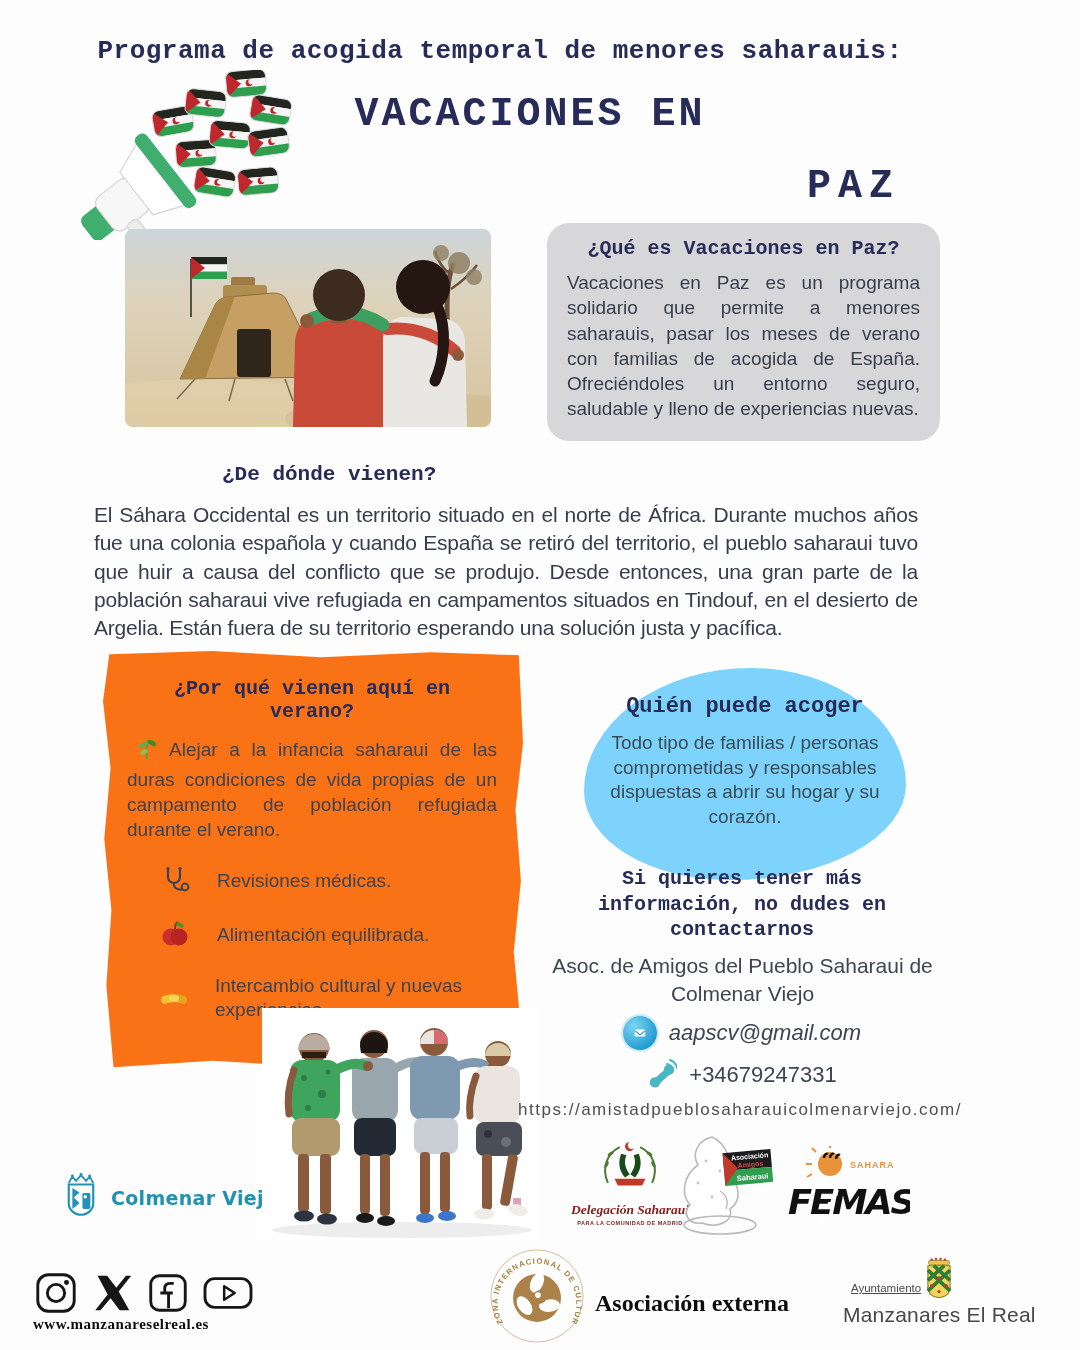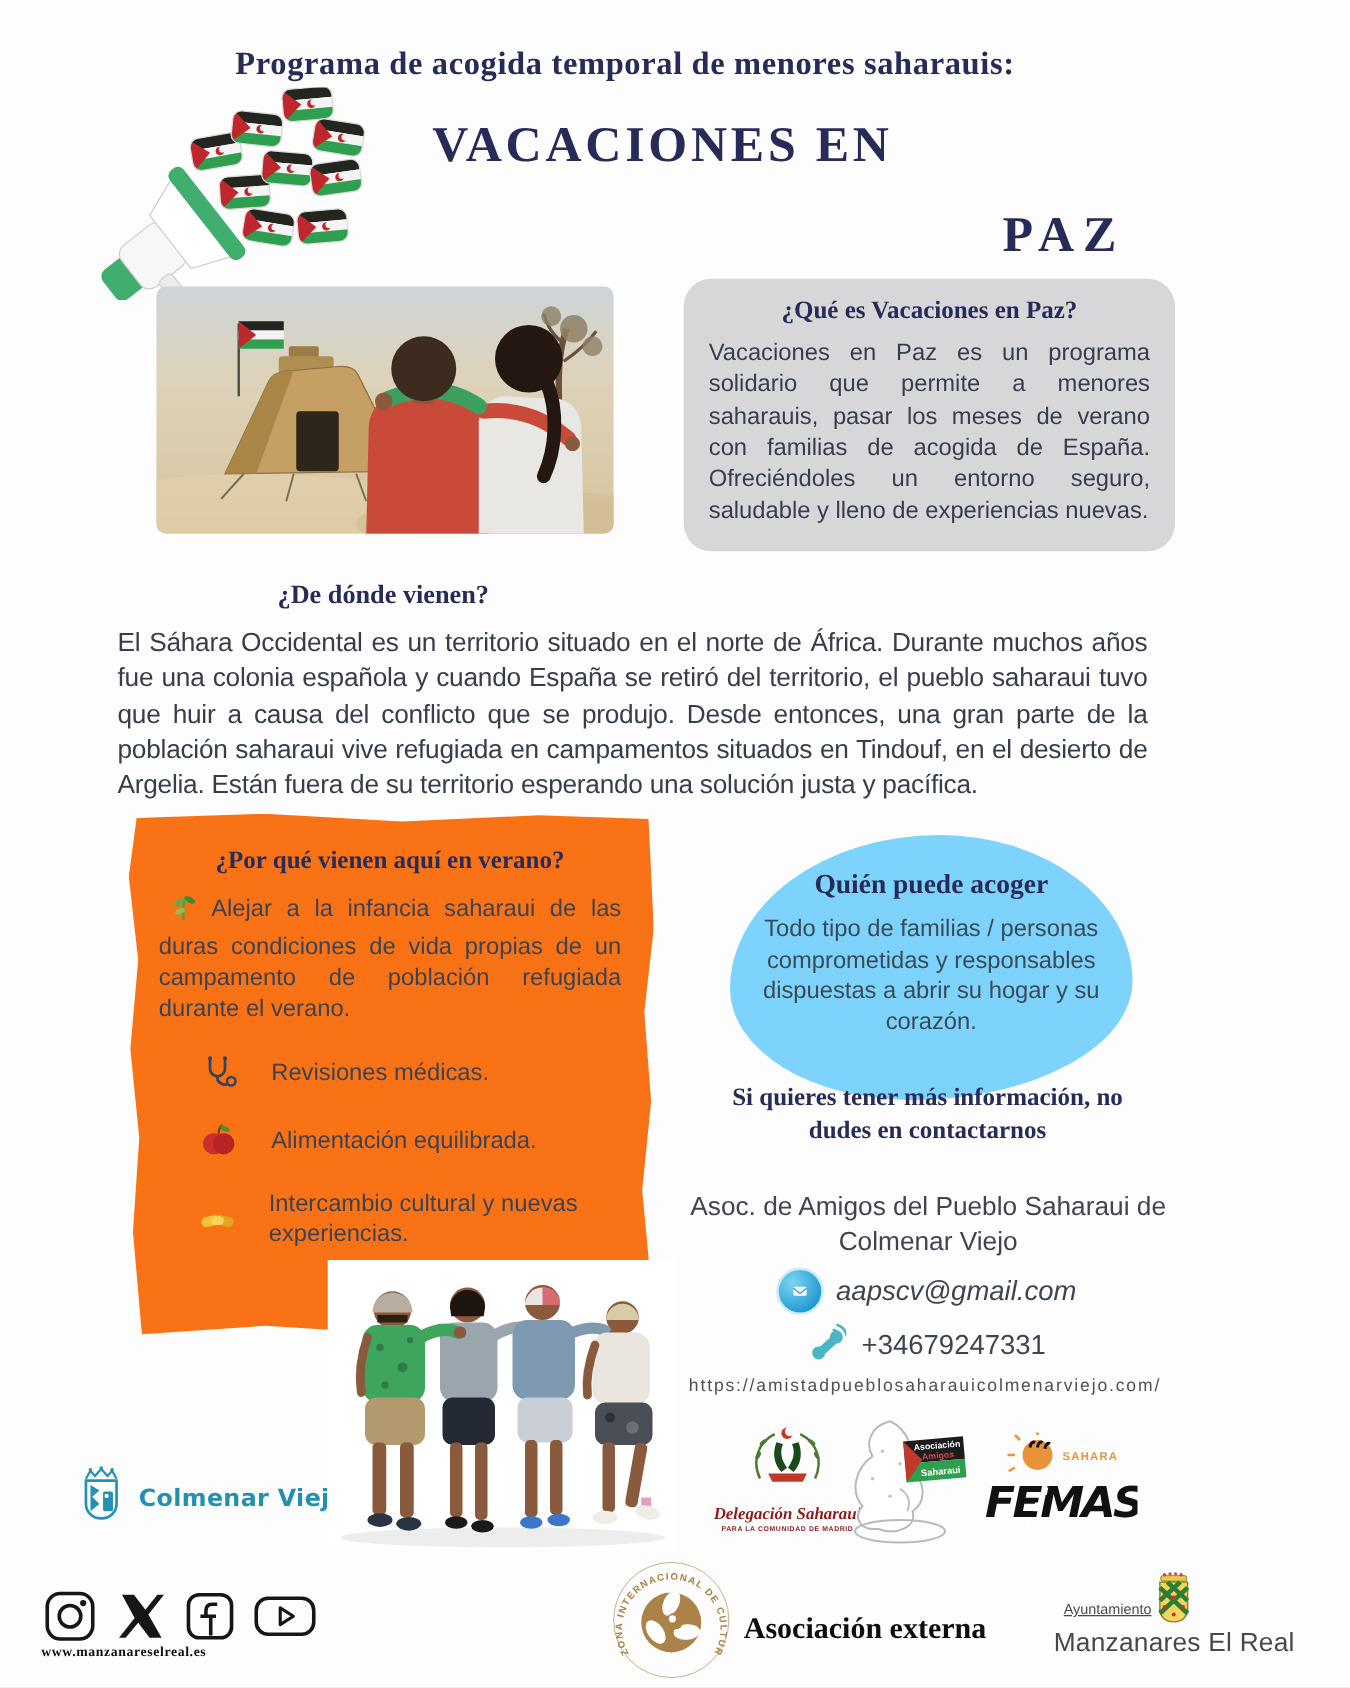--- a/index.html
+++ b/index.html
@@ -1,19 +1,19 @@
 <!DOCTYPE html>
 <html><head>
 <meta charset="utf-8">
 <style>
   html,body{margin:0;padding:0;background:#e9e9e9;}
   .poster{position:relative;width:1080px;height:1350px;background:#fdfdfd;overflow:hidden;
           font-family:"Liberation Sans",sans-serif;}
   .abs{position:absolute;}
-  .hd{font-family:Liberation Serif, serif;font-weight:bold;color:#272b58;}
+  .hd{font-family:Liberation Mono, monospace;font-weight:bold;color:#272b58;}
   .bd{font-family:"Liberation Sans",sans-serif;color:#383d4d;}
 
   .kicker{left:0;top:36px;width:1000px;text-align:center;font-size:26px;letter-spacing:.5px;}
   .title1{left:160px;top:92px;width:740px;text-align:center;font-size:40px;letter-spacing:3px;}
   .title2{left:160px;top:164px;width:740px;text-align:right;font-size:40px;letter-spacing:7px;}
 
   .megaphone{left:55px;top:70px;}
   .photo{left:125px;top:229px;}
 
   .graybox{left:547px;top:223px;width:393px;height:218px;background:#d7d7d9;border-radius:22px;
@@ -40,41 +40,41 @@
             border-radius:52% 48% 55% 45% / 58% 55% 45% 42%;box-sizing:border-box;padding:26px 20px 0 20px;}
   .hostblob h2{margin:0 0 12px 0;text-align:center;font-size:22px;}
   .hostblob p{margin:0;font-size:19px;line-height:1.3;text-align:center;color:#394b57;}
 
   .contact-h{left:567px;top:866px;width:350px;text-align:center;font-size:20px;line-height:1.28;}
   .contact-org{left:545px;top:952px;width:395px;text-align:center;font-size:21px;line-height:1.32;color:#3f4452;}
   .contact-row{left:567px;width:350px;display:flex;justify-content:center;align-items:center;gap:12px;}
   .row-email{top:1016px;font-style:italic;}
   .row-phone{top:1058px;}
   .contact-row .txt{font-size:22px;color:#3f4452;}
-  .contact-url{left:510px;top:1100px;width:460px;text-align:center;font-size:14px;letter-spacing:1.5px;
+  .contact-url{left:510px;top:1100px;width:460px;text-align:center;font-size:17px;letter-spacing:1.5px;
                color:#4f4f52;z-index:3;}
   .mailico{width:34px;height:34px;border-radius:50%;
            background:radial-gradient(circle at 32% 30%,#7ed5f2,#1f9ad0 75%);
            display:flex;align-items:center;justify-content:center;box-shadow:0 0 0 2px #cdeaf6;}
 
   .kids{left:262px;top:1008px;z-index:2;}
 
   .colmenar{left:63px;top:1170px;display:flex;align-items:center;gap:12px;}
   .colmenar .name{font-family:"DejaVu Sans",sans-serif;font-weight:bold;font-size:19px;color:#2390b2;letter-spacing:.3px;}
 
   .logo-deleg{left:560px;top:1138px;width:140px;text-align:center;}
   .logo-deleg .script{font-family:"Liberation Serif",serif;font-style:italic;font-weight:bold;
                       font-size:13.5px;color:#8b1a1a;margin-top:2px;}
   .logo-deleg .ribbon{font-size:5.5px;color:#8b1a1a;font-weight:bold;letter-spacing:.5px;margin-top:2px;}
   .logo-asoc{left:668px;top:1131px;}
   .logo-femas{left:788px;top:1146px;}
 
   .social{left:33px;top:1270px;display:flex;align-items:center;gap:10px;}
   .site{left:33px;top:1316px;font-family:"Liberation Serif",serif;font-weight:bold;
-        font-size:11px;letter-spacing:.5px;color:#0e0e0e;}
+        font-size:15px;letter-spacing:.5px;color:#0e0e0e;}
   .seal{left:489px;top:1247px;}
   .pub{left:595px;top:1290px;font-family:"Liberation Serif",serif;font-weight:bold;font-size:24px;color:#0d0d0d;}
   .ayto-label{left:851px;top:1282px;font-size:11.5px;color:#4a4a4a;text-decoration:underline;}
   .crest{left:922px;top:1254px;}
   .ayto-name{left:843px;top:1303px;width:200px;font-size:21px;color:#484848;letter-spacing:.2px;}
 </style>
 </head>
 <body>
 
 <div class="poster">

